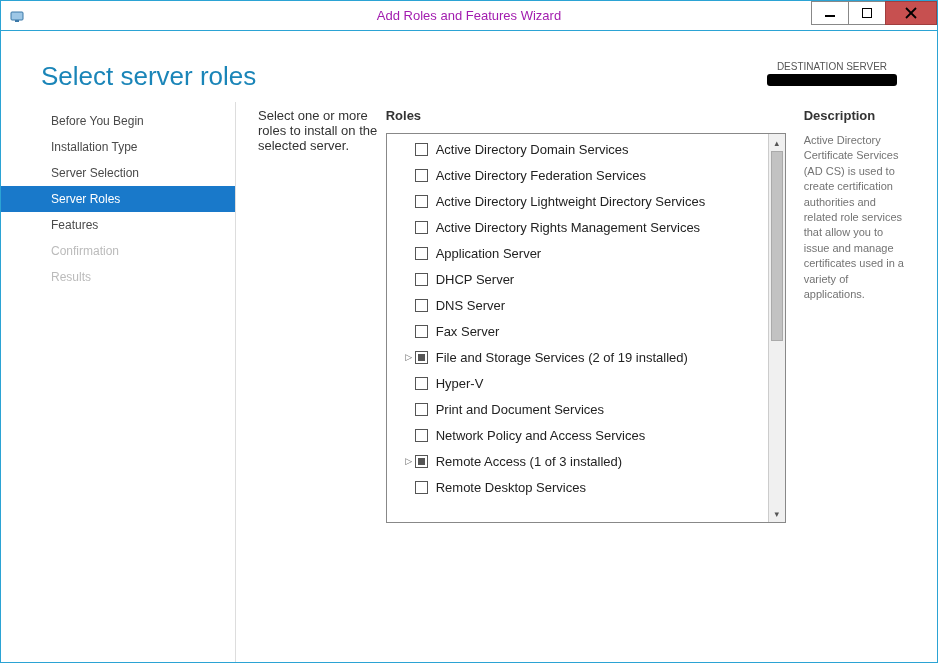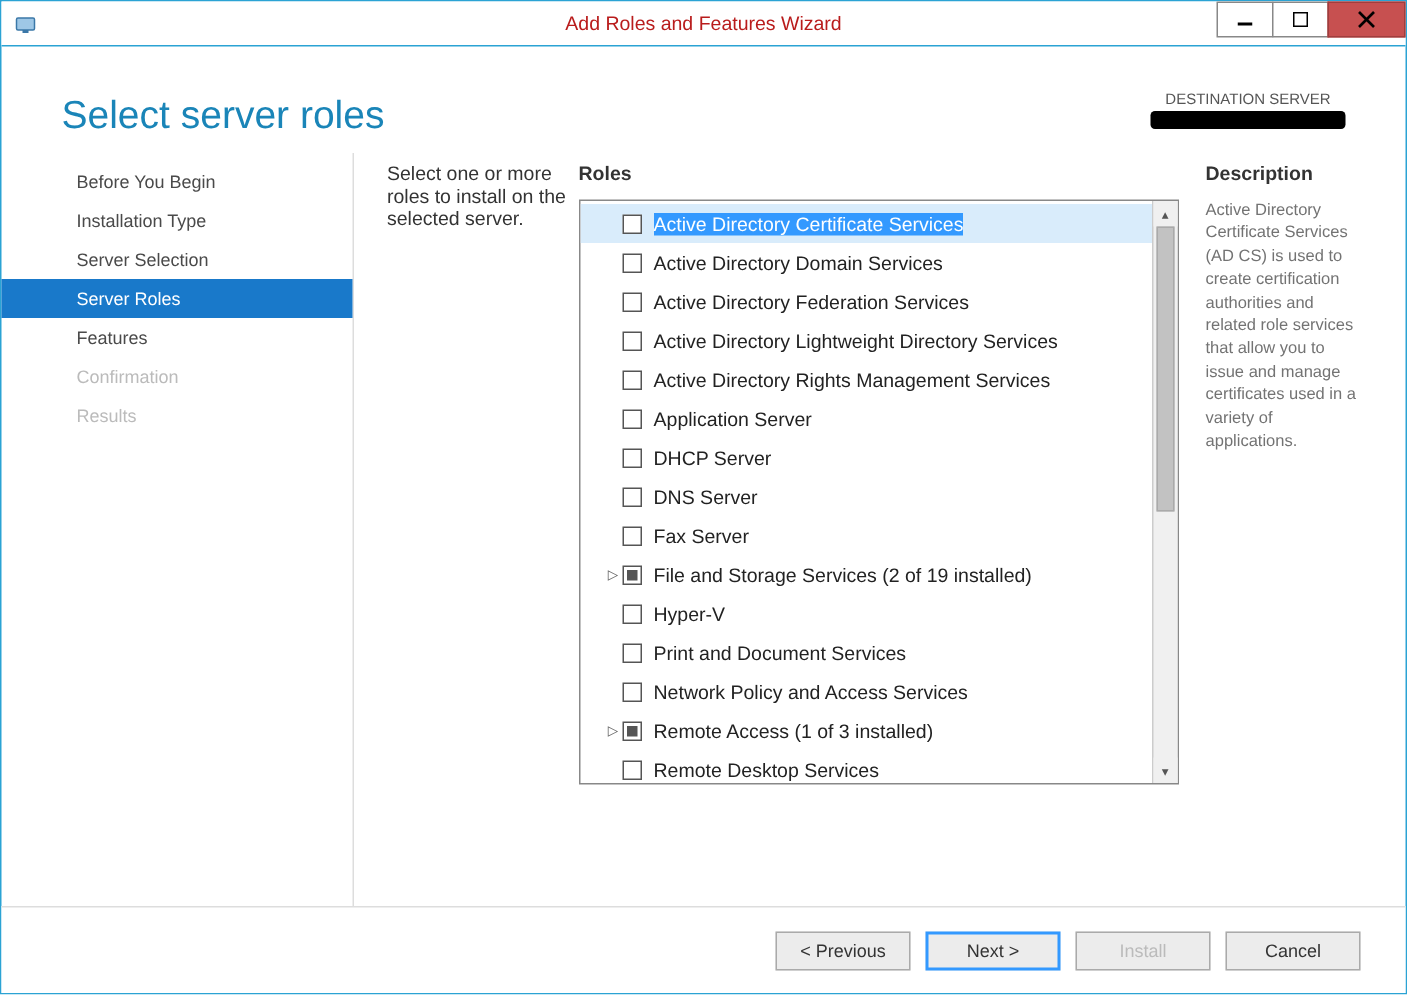--- a/index.html
+++ b/index.html
@@ -1,20 +1,20 @@
 <!DOCTYPE html>
 <html><head>
 <meta charset="utf-8">
 <style>
 * { box-sizing: border-box; margin: 0; padding: 0; font-family: "Segoe UI", Tahoma, sans-serif; }
 body { background: #fff; width: 938px; height: 663px; overflow: hidden; }
 .window { width: 938px; height: 663px; border: 1px solid #2ba3d4; display: flex; flex-direction: column; background: #fff; }
 .titlebar { height: 30px; background: #fff; border-bottom: 1px solid #2ba3d4; display: flex; align-items: center; position: relative; }
 .titlebar .app-icon { width: 16px; height: 16px; margin-left: 8px; display: inline-flex; align-items: center; justify-content: center; }
-.titlebar .title { position: absolute; left: 0; right: 0; text-align: center; font-size: 13px; color: #b91c1c; pointer-events: none; }
+.titlebar .title { position: absolute; left: 0; right: 0; text-align: center; font-size: 13px; color: #a21caf; pointer-events: none; }
 .win-controls { margin-left: auto; display: flex; align-items: stretch; height: 100%; }
 .win-btn { width: 38px; height: 24px; border: 1px solid #888; margin-left: -1px; margin-top: 0; display: flex; align-items: center; justify-content: center; font-size: 12px; background: #fff; }
 .win-btn.close { background: #c75050; border-color: #a03e3e; color: #000; width: 52px; }
 .win-btn.min, .win-btn.max { background: #fff; }
 .content { flex: 1; display: flex; flex-direction: column; }
 .header { padding: 30px 40px 10px 40px; display: flex; align-items: flex-start; }
 .page-title { font-size: 26px; font-weight: 300; color: #1a85b8; }
 .dest { margin-left: auto; text-align: center; font-size: 10px; color: #555; }
 .dest .redact { margin-top: 2px; height: 12px; width: 130px; display: inline-block; background: #000; border-radius: 3px; filter: blur(0.5px); }
 .body { flex: 1; display: flex; padding: 0 0 0 0; }
@@ -99,25 +99,20 @@
           <div class="nav-item disabled">Results</div>
         </div>
 
       <div class="main">
         <div class="instruction">Select one or more roles to install on the selected server.</div>
         <div class="cols">
           <div class="roles-col">
             <div class="col-heading">Roles</div>
             <div class="roles-box">
               <div class="roles-list" id="roles-list">
-                  <div class="role-row sel">
-                    <span class="expander"></span>
-                    <span class="cb"></span>
-                    <span class="label">Active Directory Certificate Services</span>
-                  </div>
                   <div class="role-row">
                     <span class="expander"></span>
                     <span class="cb"></span>
                     <span class="label">Active Directory Domain Services</span>
                   </div>
                   <div class="role-row">
                     <span class="expander"></span>
                     <span class="cb"></span>
                     <span class="label">Active Directory Federation Services</span>
                   </div>
@@ -192,20 +187,14 @@
             </div>
           </div>
           <div class="desc-col">
             <div class="col-heading">Description</div>
             <div class="desc-text">Active Directory Certificate Services (AD CS) is used to create certification authorities and related role services that allow you to issue and manage certificates used in a variety of applications.</div>
           </div>
         </div>
       </div>
     </div>
 
-    <div class="footer">
-      <button class="btn">&lt; Previous</button>
-      <button class="btn primary">Next &gt;</button>
-      <button class="btn disabled">Install</button>
-      <button class="btn">Cancel</button>
-    </div>
   </div>
 </div>
 
 </body></html>

